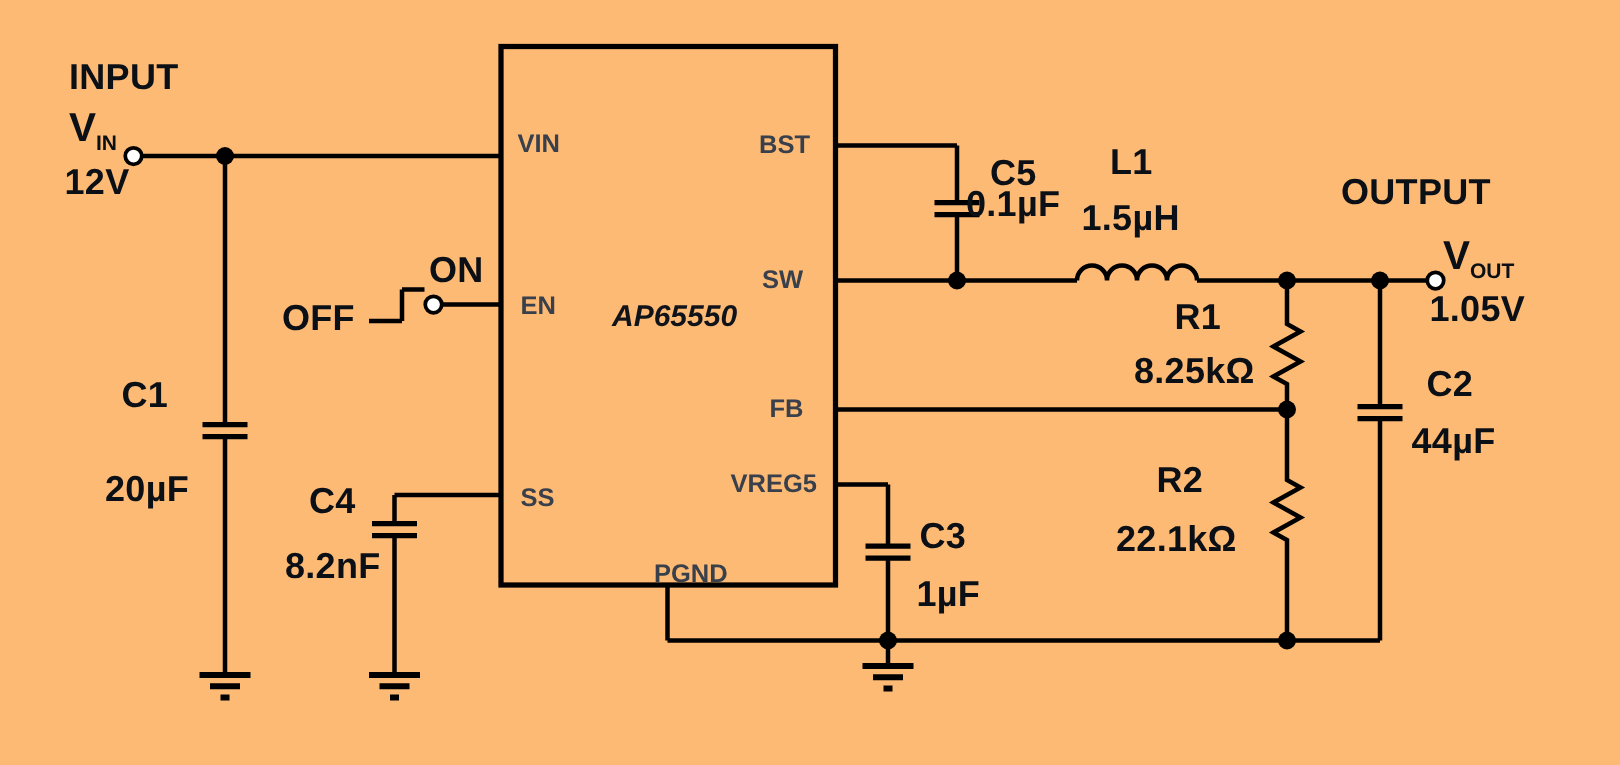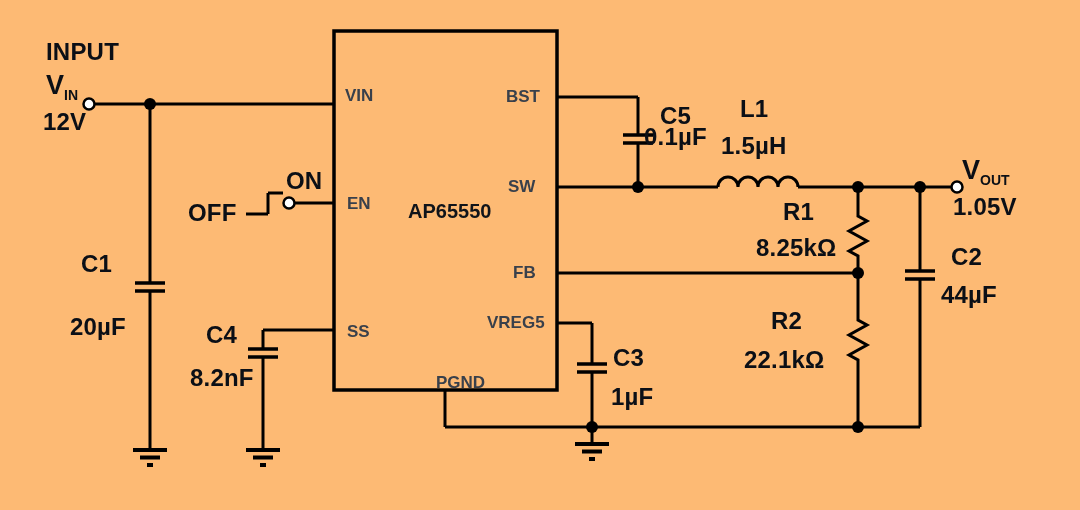--- a/index.html
+++ b/index.html
@@ -4,21 +4,21 @@
 <style>
   html,body{margin:0;padding:0;background:#ffffff;}
   #stage{
     position:relative;width:1080px;height:510px;background:#fdba74;overflow:hidden;
     font-family:"Liberation Sans","DejaVu Sans",sans-serif;
   }
   #wires{position:absolute;left:0;top:0;}
   .lbl{position:absolute;font-weight:bold;color:#0b0f16;white-space:nowrap;line-height:1;}
   .big{font-size:24px;letter-spacing:0.2px;}
   .pin{font-size:17px;color:#39404b;font-weight:bold;}
-  .part{font-size:20px;color:#10141a;font-weight:bold;}
+  .part{font-size:20px;color:#10141a;font-weight:bold;font-style:italic;}
   .rail{font-size:27px;}
   .rail sub{font-size:14px;vertical-align:-6px;letter-spacing:0;margin-top:28px;}
 </style>
 </head>
 <body>
 
 <div id="stage">
 
   <svg id="wires" width="1080" height="510" viewBox="0 0 1080 510" fill="none" stroke="#000000" stroke-width="3">
 
@@ -127,16 +127,17 @@
 
   <div class="lbl big" style="left:613px;top:346px;">C3</div>
   <div class="lbl big" style="left:611px;top:385px;">1µF</div>
 
   <div class="lbl big" style="left:81px;top:252px;">C1</div>
   <div class="lbl big" style="left:70px;top:291px;margin-top:24px;">20µF</div>
 
   <div class="lbl big" style="left:206px;top:323px;">C4</div>
   <div class="lbl big" style="left:190px;top:366px;">8.2nF</div>
 
+  <div class="lbl big" style="left:894px;top:117px;">OUTPUT</div>
   <div class="lbl rail" style="left:962px;top:157px;"><span>V</span><sub>OUT</sub></div>
   <div class="lbl big" style="left:953px;top:195px;">1.05V</div>
 
 </div>
 
 </body></html>

